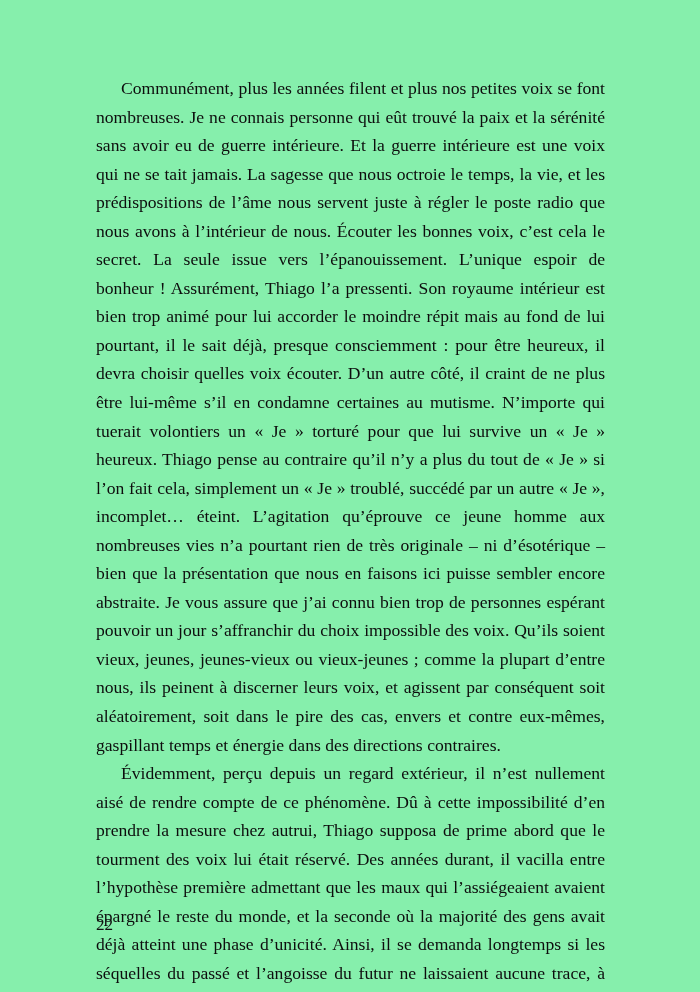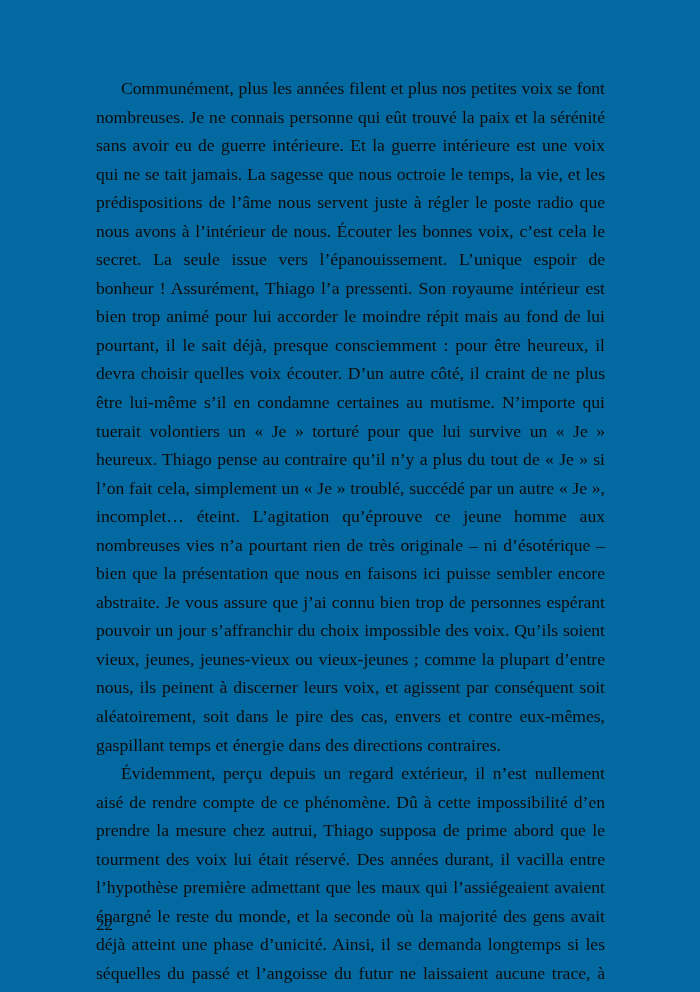--- a/index.html
+++ b/index.html
@@ -5,21 +5,21 @@
 <style>
   html, body {
     margin: 0;
     padding: 0;
     background: #ffffff;
   }
   .page {
     position: relative;
     width: 700px;
     height: 992px;
-    background: #0369a1;
+    background: #86efac;
     overflow: hidden;
     box-sizing: border-box;
   }
   .text-block {
     position: absolute;
     left: 96px;
     top: 74px;
     width: 509px;
   }
   .para {

